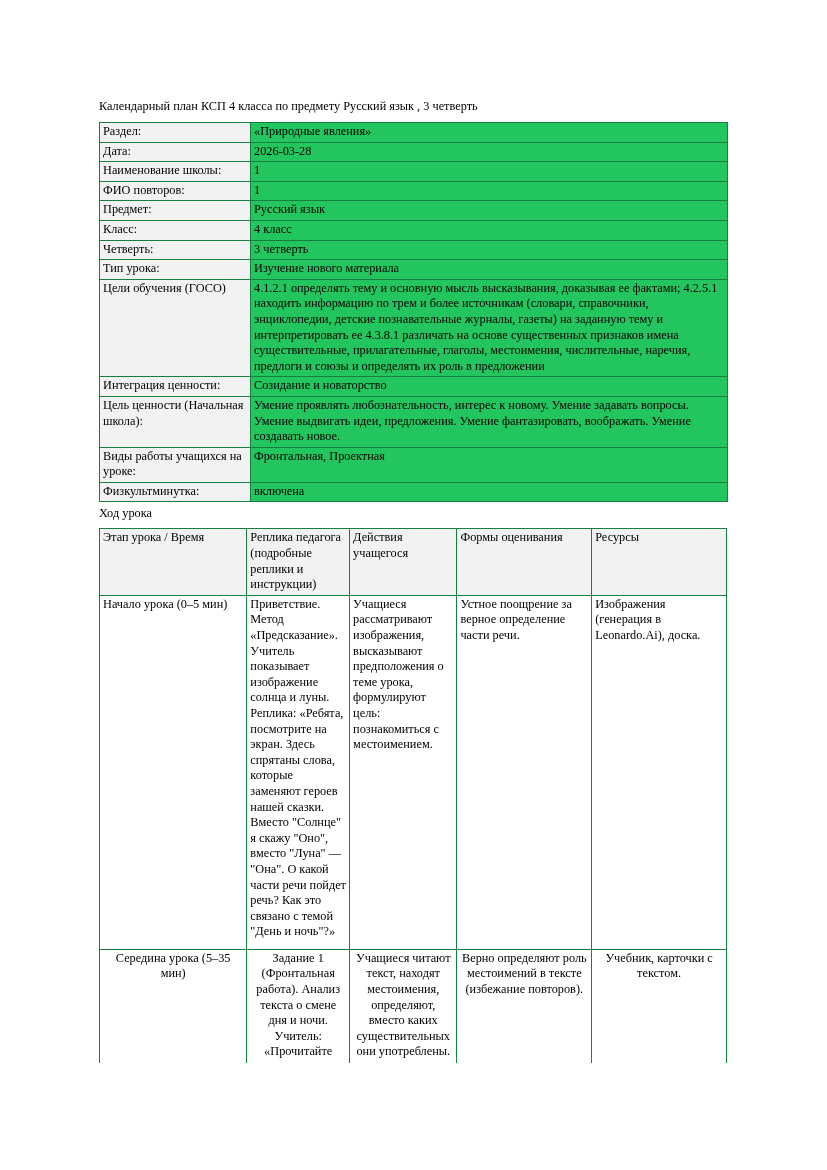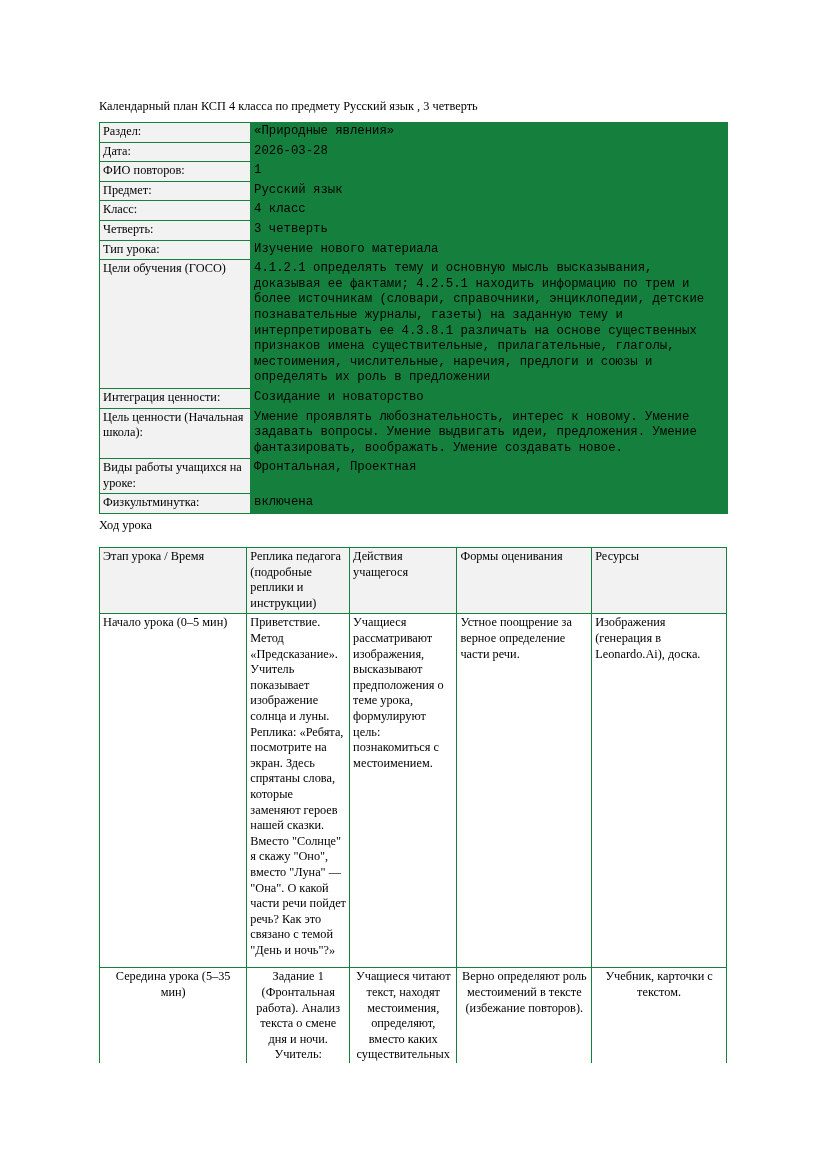--- a/index.html
+++ b/index.html
@@ -48,27 +48,26 @@
     line-height: 15.6px;
     word-wrap: break-word;
     overflow-wrap: break-word;
   }
   
   .info-table td.label {
     background: #f2f2f2;
     width: 151px;
   }
   .info-table td.value {
-    background: #15803d;
-    font-family: Liberation Mono, monospace;
+    background: #22c55e;
   }
   .section-caption {
     font-size: 12.3px;
     line-height: 16px;
-    margin: 3px 0 14px 0;
+    margin: 3px 0 7px 0;
     font-family: Liberation Serif, serif;
   }
   
   .flow-table col.c1 { width: 129px; }
   .flow-table col.c2 { width: 90px;  }
   .flow-table col.c3 { width: 94px;  }
   .flow-table col.c4 { width: 118px; }
   .flow-table col.c5 { width: 118px; }
   .flow-table thead td {
     background: #f2f2f2;
@@ -102,20 +101,24 @@
           <col style="width:477px">
         </colgroup>
         <tbody>
           <tr>
             <td class="label">Раздел:</td>
             <td class="value">«Природные явления»</td>
           </tr>
           <tr>
             <td class="label">Дата:</td>
             <td class="value">2026-03-28</td>
+          </tr>
+          <tr>
+            <td class="label">Наименование школы:</td>
+            <td class="value">1</td>
           </tr>
           <tr>
             <td class="label">ФИО повторов:</td>
             <td class="value">1</td>
           </tr>
           <tr>
             <td class="label">Предмет:</td>
             <td class="value">Русский язык</td>
           </tr>
           <tr>

